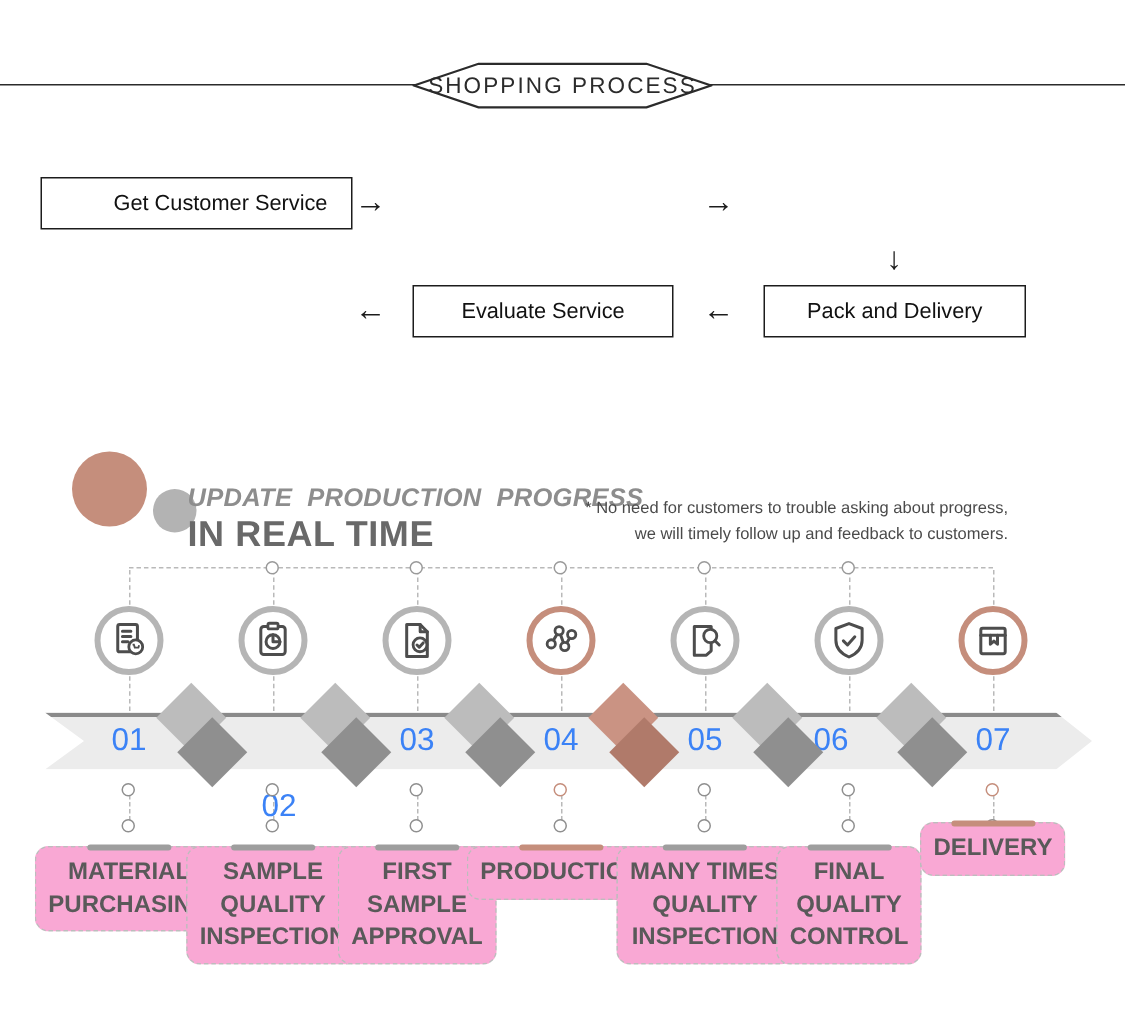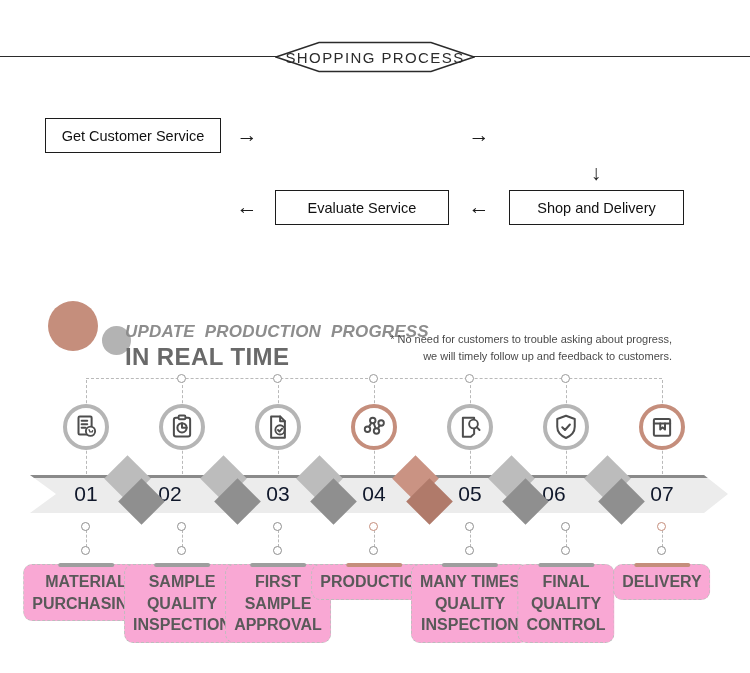--- a/index.html
+++ b/index.html
@@ -35,21 +35,21 @@
   .dash-v{position:absolute;border-left:1.5px dashed #b9b9b9;width:0;}
   .node-dot{position:absolute;width:7px;height:7px;border-radius:50%;background:#fff;
             border:1.5px solid #9a9a9a;z-index:2;}
   .icon-circle{position:absolute;width:38px;height:38px;border-radius:50%;background:#fff;
                border:4px solid #b5b5b5;z-index:2;display:flex;align-items:center;justify-content:center;}
   .band{position:absolute;left:30px;top:475px;width:698px;height:38px;background:#ececec;
         clip-path:polygon(0% 0%,calc(100% - 24px) 0%,100% 50%,calc(100% - 24px) 100%,0% 100%,26px 50%);
         z-index:1;}
   .band-topline{position:absolute;left:0;right:0;top:0;height:2.5px;background:#8a8a8a;}
   .band-num{position:absolute;top:475px;height:38px;width:60px;display:flex;align-items:center;
-            justify-content:center;font-size:21px;color:#0f172a;z-index:2;}
+            justify-content:center;font-size:21px;color:#3b82f6;z-index:2;}
   .chev{position:absolute;width:33px;height:33px;transform:rotate(45deg);z-index:3;}
   .step-dot{position:absolute;width:7px;height:7px;border-radius:50%;background:#fff;
             border:1.5px solid #8f8f8f;z-index:2;}
   .lbl{position:absolute;border:1.5px dashed #bdbdbd;border-radius:9px;background:#f9a8d4;
        padding:6px 8px;font-size:16px;font-weight:bold;color:#595959;text-align:center;
        line-height:1.35;white-space:pre-line;z-index:2;}
   .lbl-bar{position:absolute;top:-2.5px;left:50%;transform:translateX(-50%);width:56px;height:4px;
            border-radius:2px;z-index:3;}
 </style>
 </head>
@@ -58,30 +58,30 @@
 <div id="canvas">
 
   <div class="hdr-line"></div>
   <div class="hex-wrap">
     <svg width="200" height="32">
       <polygon points="1,16 44,1.5 156,1.5 199,16 156,30.5 44,30.5" fill="#ffffff" stroke="#2b2b2b" stroke-width="1.5"></polygon>
     </svg>
     <div class="hex-label">SHOPPING PROCESS</div>
   </div>
 
-  <div class="flow-box" style="left:45px;top:118px;width:174px;">Get Customer Service</div>
+  <div class="flow-box" style="left:27px;top:118px;width:174px;padding-left:32px;">Get Customer Service</div>
   <div class="flow-arrow" style="left:227px;top:123px;">→</div>
   <div class="flow-arrow" style="left:459px;top:123px;">→</div>
 
   <div class="flow-arrow" style="left:576px;top:161px;">↓</div>
 
   <div class="flow-arrow" style="left:227px;top:195px;">←</div>
   <div class="flow-box" style="left:275px;top:190px;width:172px;">Evaluate Service</div>
   <div class="flow-arrow" style="left:459px;top:195px;">←</div>
-  <div class="flow-box" style="left:509px;top:190px;width:173px;">Shop and Delivery</div>
+  <div class="flow-box" style="left:509px;top:190px;width:173px;">Pack and Delivery</div>
 
   <div class="deco-salmon" style="background: rgb(197, 142, 124);"></div>
   <div class="deco-gray"></div>
   <div class="pp-title1">UPDATE PRODUCTION PROGRESS</div>
   <div class="pp-title2">IN REAL TIME</div>
   <div class="pp-note">
     <span>* No need for customers to trouble asking about progress,</span><br>
     <span>we will timely follow up and feedback to customers.</span>
   </div>
 
@@ -119,21 +119,21 @@
       <div class="lbl" style="left: 86px; top: 564px; transform: translateX(-50%);">MATERIAL
 PURCHASING<div class="lbl-bar" style="background: rgb(158, 158, 158);"></div></div>
       <div class="icon-circle" style="left: 159px; top: 404px; border-color: rgb(181, 181, 181);">
         <svg width="30" height="30" viewBox="0 0 24 24">
       <rect x="5.5" y="4.5" width="13" height="15" rx="1.6" fill="none" stroke="#4d4d4d" stroke-width="1.6" stroke-linecap="round" stroke-linejoin="round"></rect>
       <rect x="9.3" y="2.8" width="5.4" height="3" rx="0.8" fill="#ffffff" stroke="#4d4d4d" stroke-width="1.5"></rect>
       <circle cx="12" cy="12.6" r="3.7" fill="none" stroke="#4d4d4d" stroke-width="1.6" stroke-linecap="round" stroke-linejoin="round"></circle>
       <path d="M12 8.9v3.7h3.7" fill="none" stroke="#4d4d4d" stroke-width="1.6" stroke-linecap="round" stroke-linejoin="round"></path>
         </svg>
       </div>
-      <div class="band-num" style="left: 140px;">02</div>
+      <div class="band-num" style="left: 156px; margin-top: 44px;">02</div>
       <div class="chev" style="left: 206.5px; top: 461.5px; background: rgb(188, 188, 188);"></div>
       <div class="chev" style="left: 220.5px; top: 484.5px; background: rgb(143, 143, 143);"></div>
       <div class="step-dot" style="left: 177px; top: 522px; border-color: rgb(143, 143, 143);"></div>
       <div class="dash-v" style="left: 182px; top: 530px; height: 17px;"></div>
       <div class="step-dot" style="left: 177px; top: 546px;"></div>
       <div class="lbl" style="left: 182px; top: 564px; transform: translateX(-50%);">SAMPLE
 QUALITY
 INSPECTION<div class="lbl-bar" style="background: rgb(158, 158, 158);"></div></div>
       <div class="icon-circle" style="left: 255px; top: 404px; border-color: rgb(181, 181, 181);">
         <svg width="30" height="30" viewBox="0 0 24 24">
@@ -203,16 +203,16 @@
         <svg width="30" height="30" viewBox="0 0 24 24">
       <rect x="5.5" y="5.5" width="13" height="13.5" rx="1" fill="none" stroke="#4d4d4d" stroke-width="1.6" stroke-linecap="round" stroke-linejoin="round"></rect>
       <path d="M5.5 9.2h13" fill="none" stroke="#4d4d4d" stroke-width="1.6" stroke-linecap="round" stroke-linejoin="round"></path>
       <path d="M10.6 9.2v4.8l1.9-1.7 1.9 1.7V9.2" fill="none" stroke="#4d4d4d" stroke-width="1.6" stroke-linecap="round" stroke-linejoin="round"></path>
         </svg>
       </div>
       <div class="band-num" style="left: 632px;">07</div>
       <div class="step-dot" style="left: 657px; top: 522px; border-color: rgb(197, 142, 124);"></div>
       <div class="dash-v" style="left: 662px; top: 530px; height: 17px;"></div>
       <div class="step-dot" style="left: 657px; top: 546px;"></div>
-      <div class="lbl" style="left: 662px; top: 564px; transform: translateX(-50%);">DELIVERY<div class="lbl-bar" style="background: rgb(197, 142, 124);"></div></div>
+      <div class="lbl" style="left: 662px; top: 548px; transform: translateX(-50%);">DELIVERY<div class="lbl-bar" style="background: rgb(197, 142, 124);"></div></div>
     </div>
 
 </div>
 
 </body></html>

